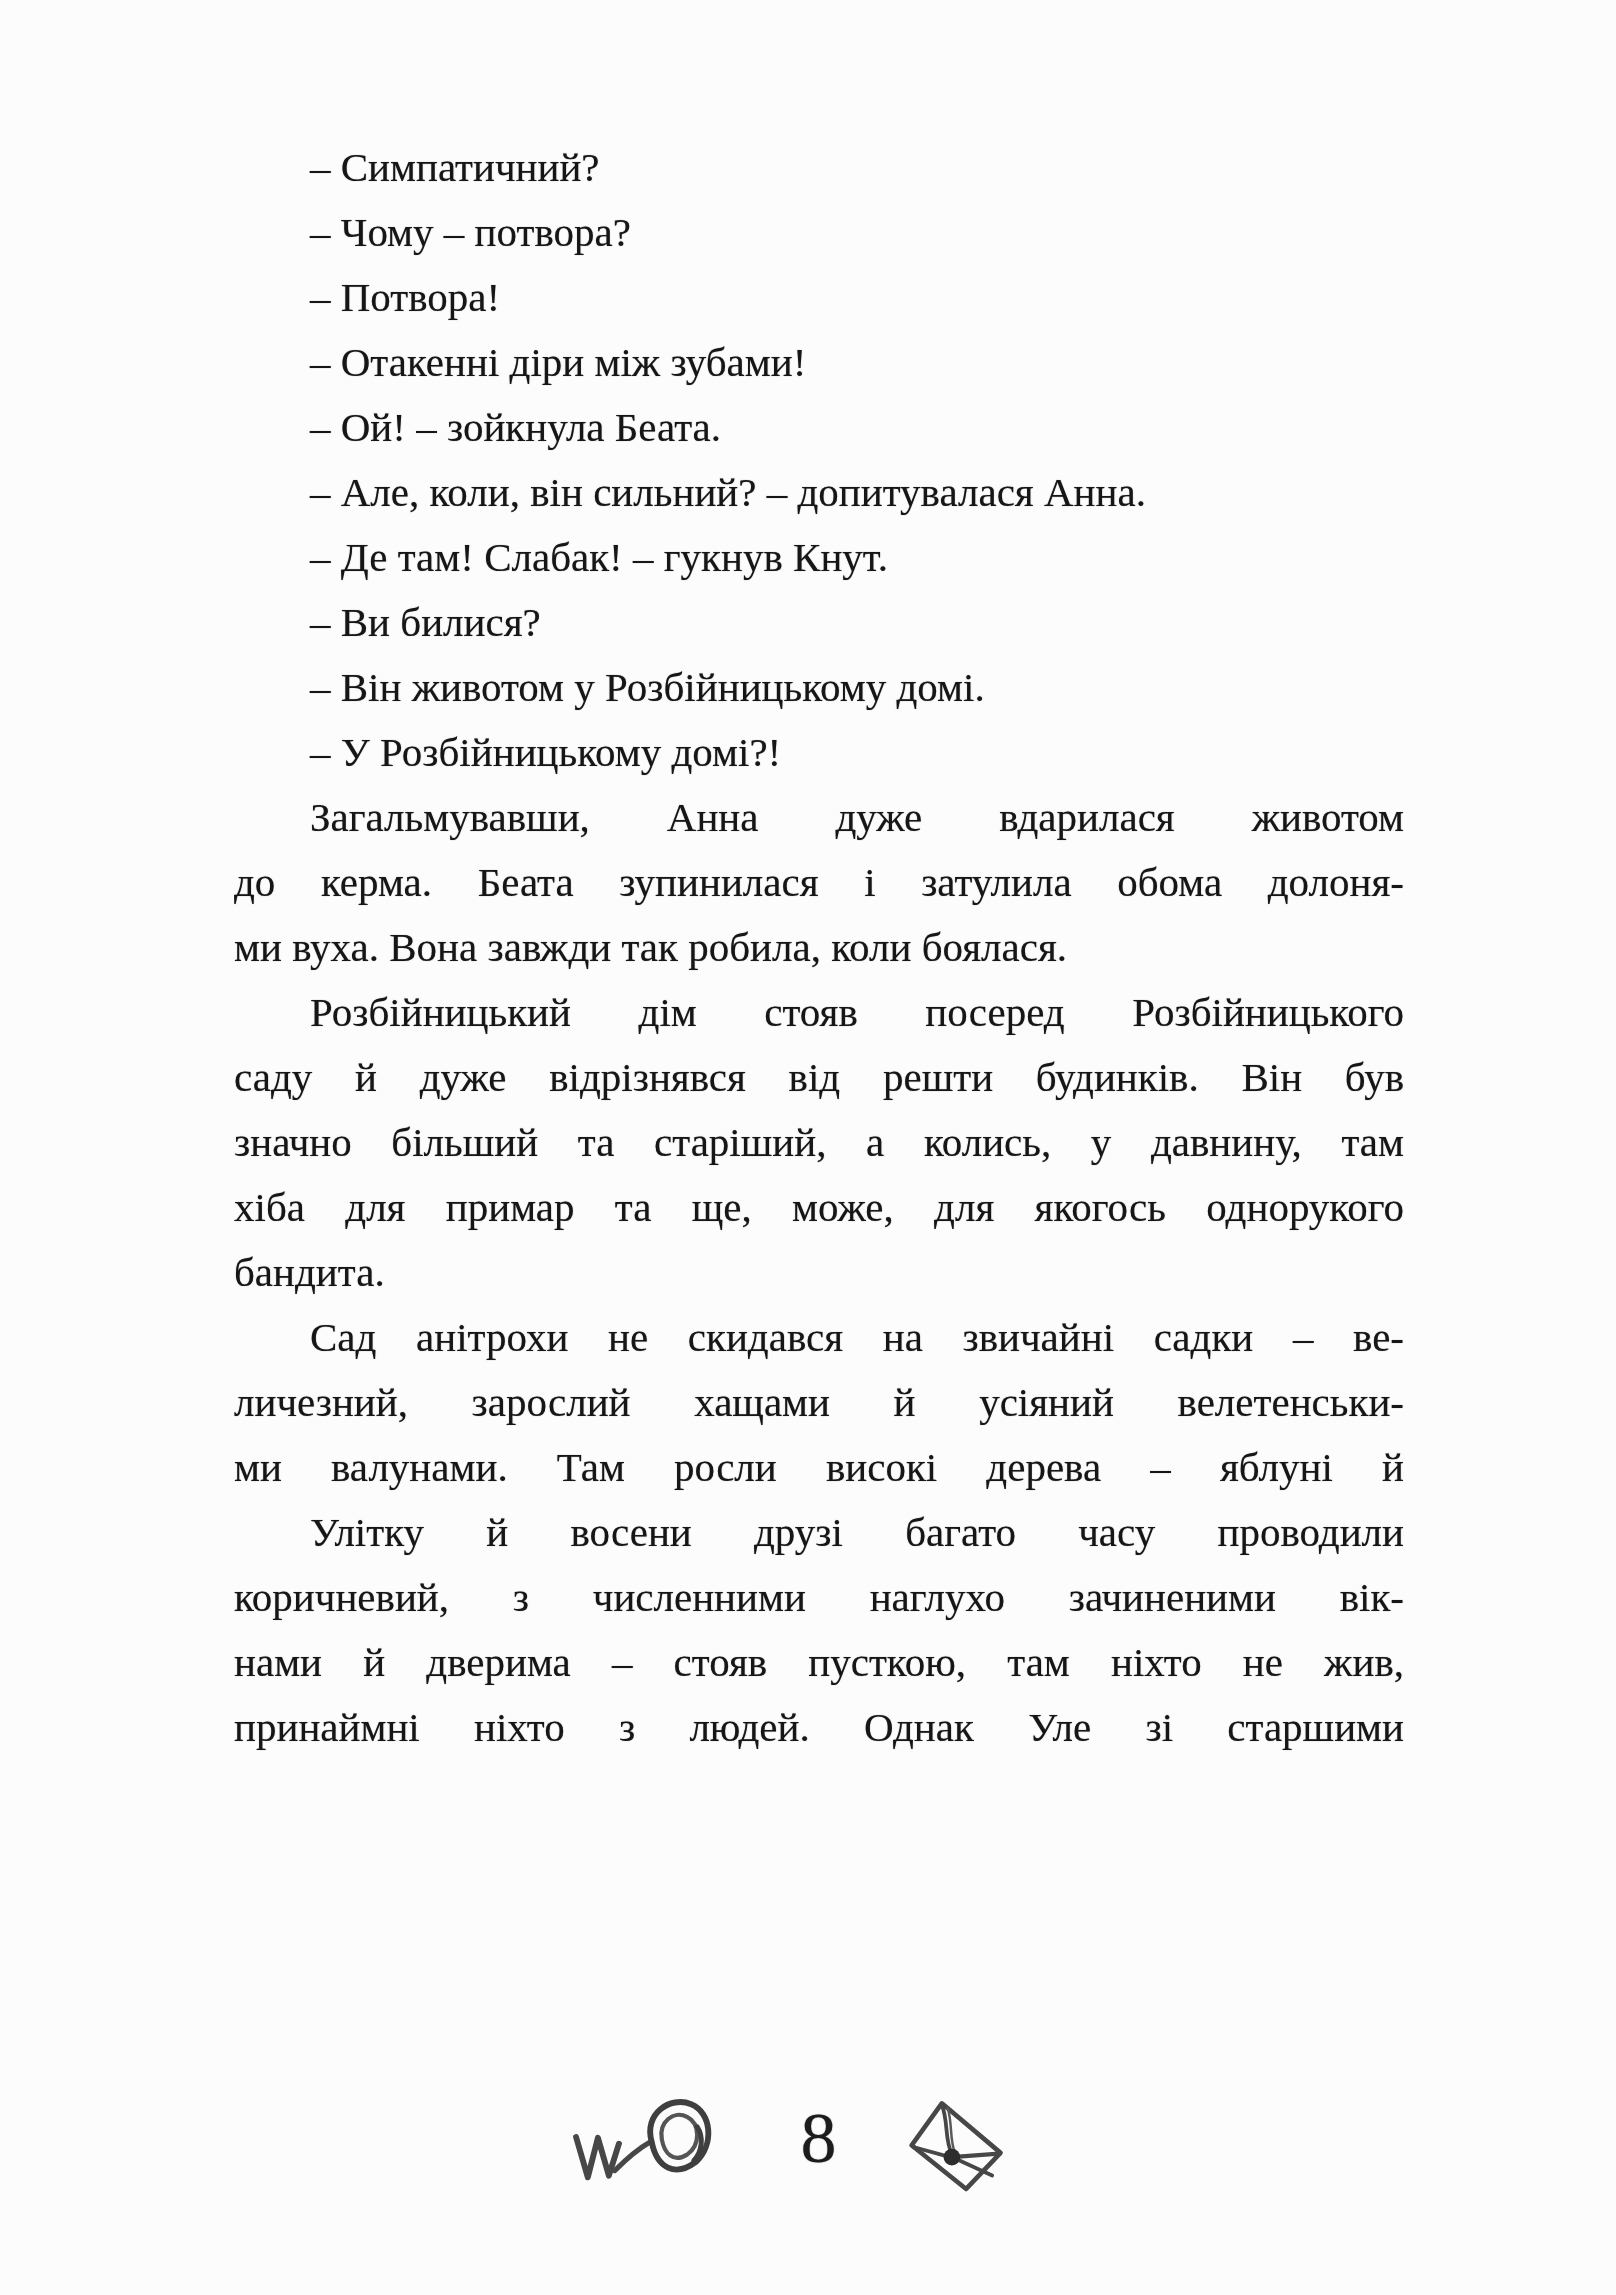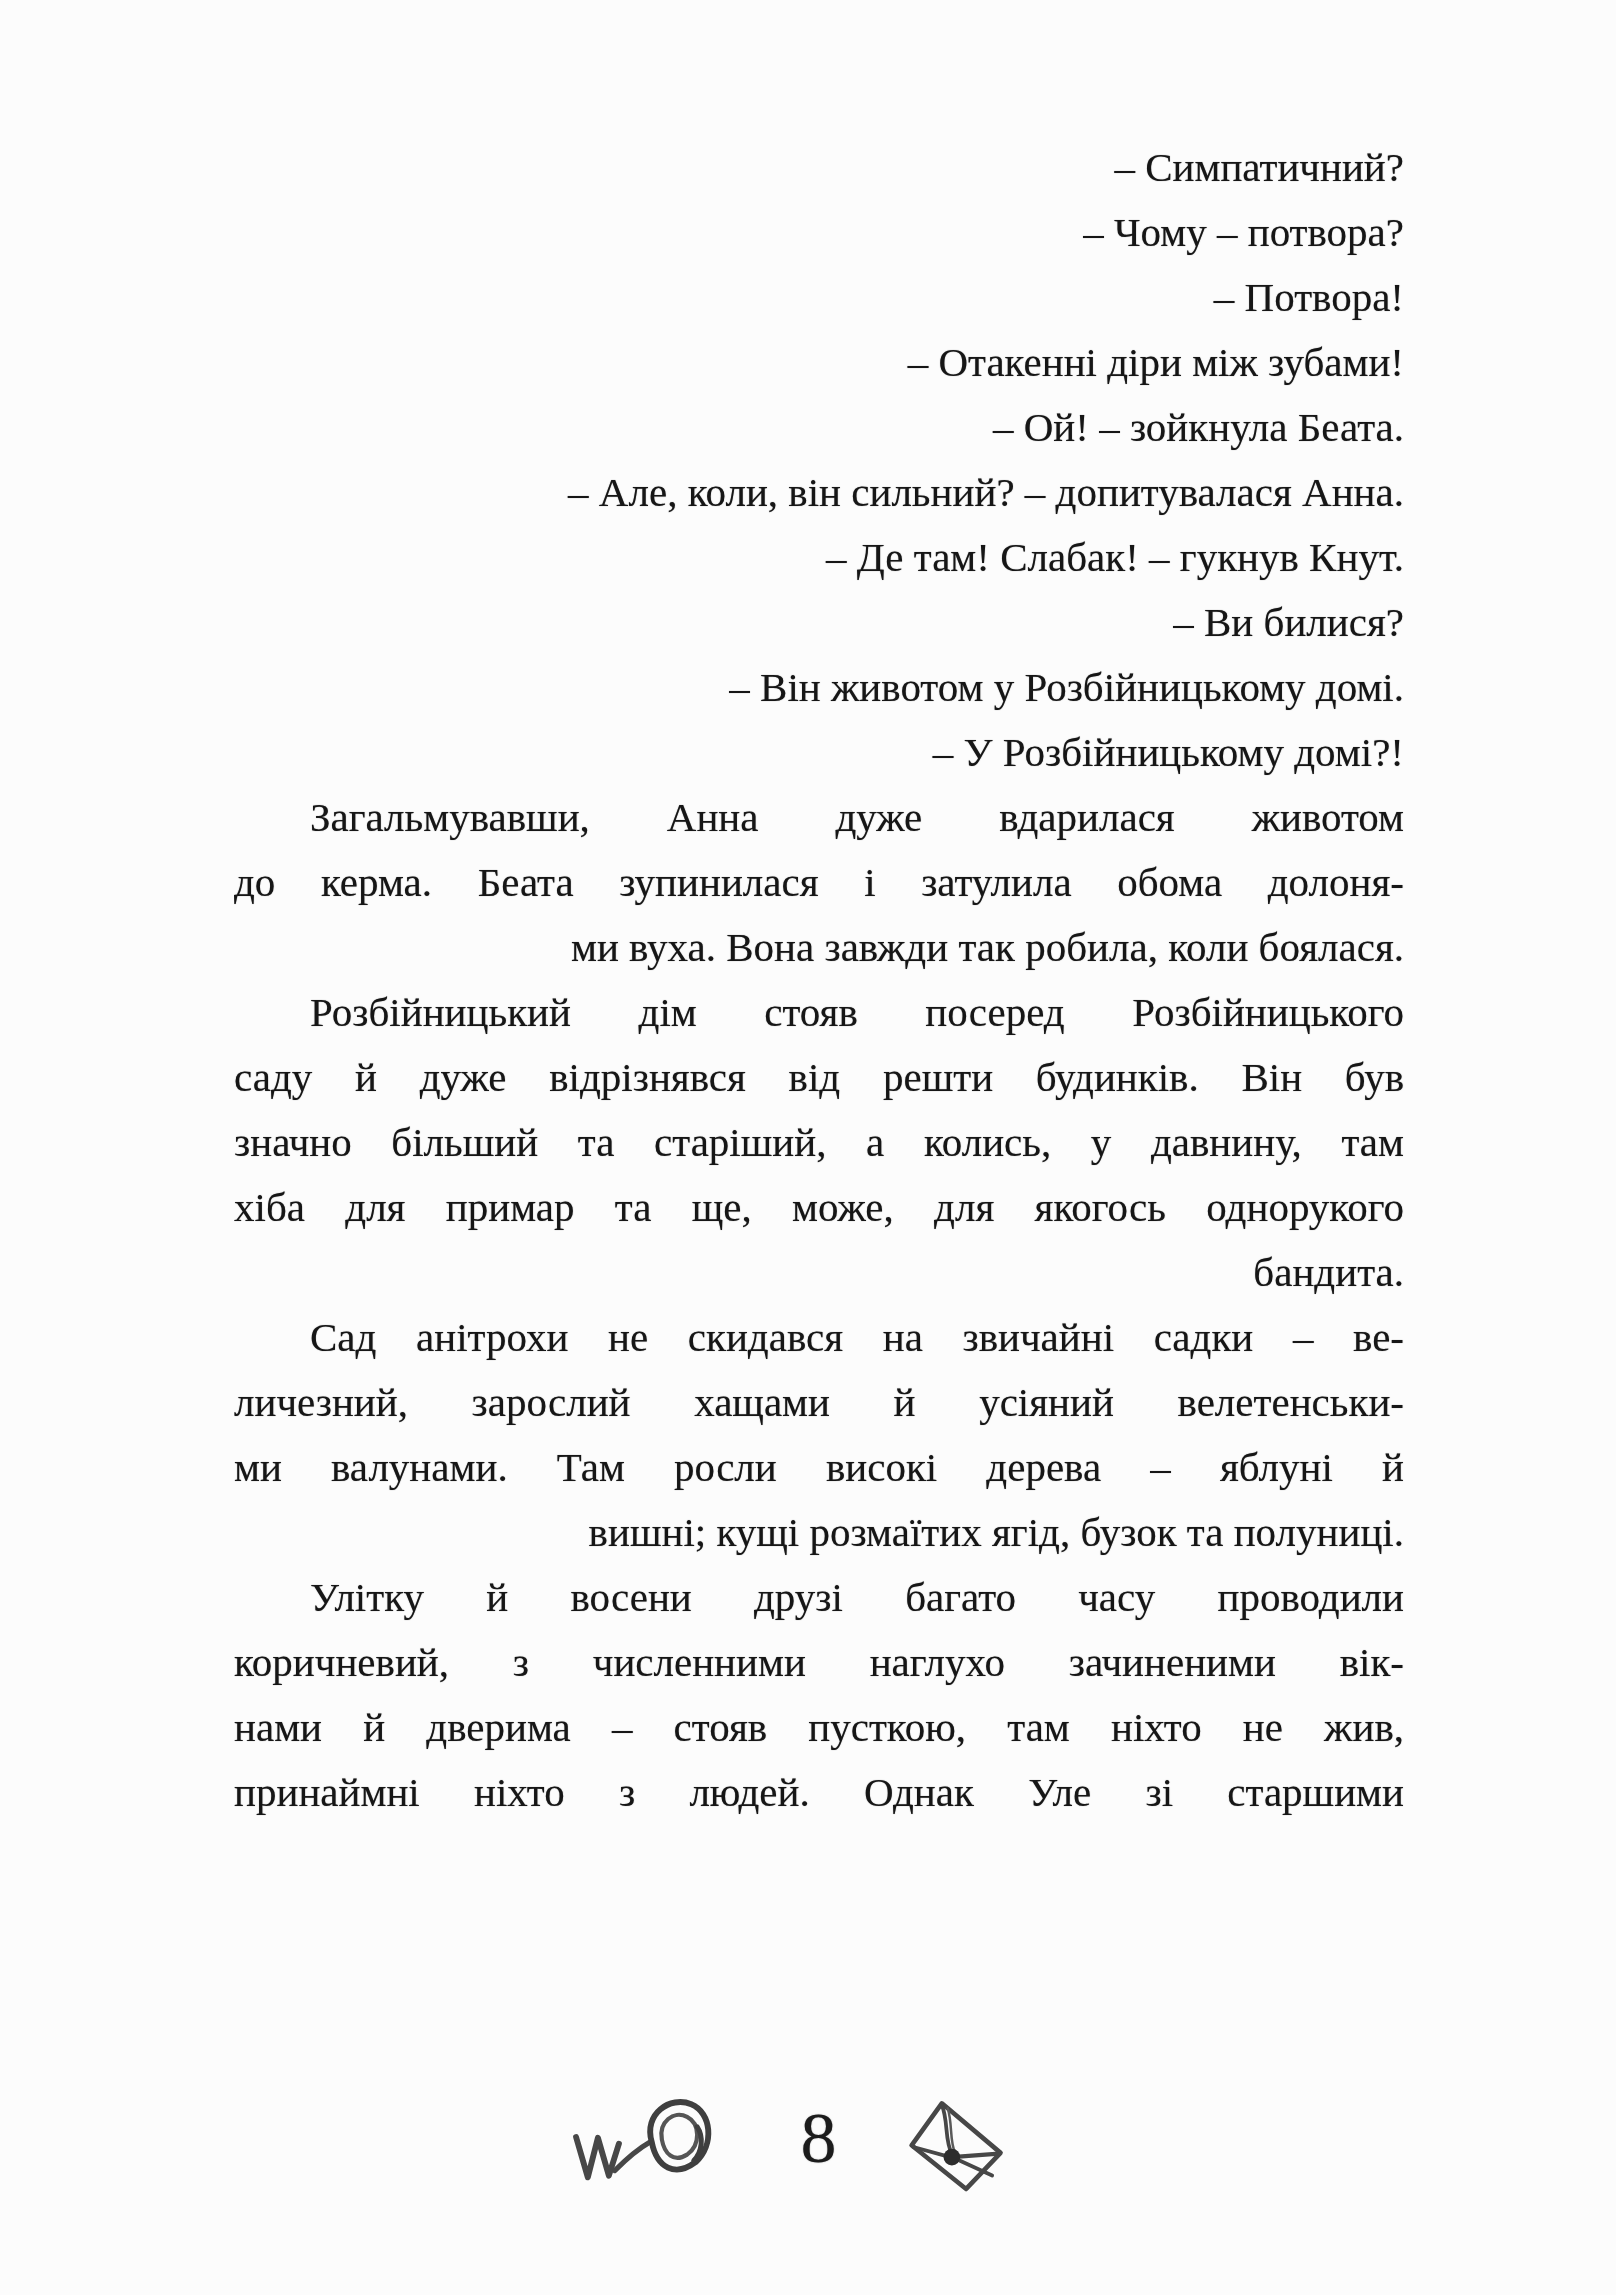--- a/index.html
+++ b/index.html
@@ -22,21 +22,20 @@
     top: 135px;
     width: 1170px;
   }
   .line {
     font-size: 41px;
     line-height: 65px;
     height: 65px;
     overflow: hidden;
     white-space: nowrap;
     text-shadow: 0 0 1px rgba(15,15,15,0.5);
-    text-align: right;
   }
   .line.indent { padding-left: 76px; }
   .line.just {
     white-space: normal;
     text-align: justify;
   }
   .line.just::after {
     content: "";
     display: inline-block;
     width: 100%;
@@ -78,21 +77,20 @@
       <div class="line just">до керма. Беата зупинилася і затулила обома долоня-</div>
       <div class="line">ми вуха. Вона завжди так робила, коли боялася.</div>
       <div class="line indent just">Розбійницький дім стояв посеред Розбійницького</div>
       <div class="line just">саду й дуже відрізнявся від решти будинків. Він був</div>
       <div class="line just">значно більший та старіший, а колись, у давнину, там</div>
       <div class="line just">хіба для примар та ще, може, для якогось однорукого</div>
       <div class="line">бандита.</div>
       <div class="line indent just">Сад анітрохи не скидався на звичайні садки – ве-</div>
       <div class="line just">личезний, зарослий хащами й усіяний велетенськи-</div>
       <div class="line just">ми валунами. Там росли високі дерева – яблуні й</div>
-      <div class="line">вишні; кущі розмаїтих ягід, бузок та полуниці.</div>
       <div class="line indent just">Улітку й восени друзі багато часу проводили</div>
       <div class="line just">коричневий, з численними наглухо зачиненими вік-</div>
       <div class="line just">нами й дверима – стояв пусткою, там ніхто не жив,</div>
       <div class="line just">принаймні ніхто з людей. Однак Уле зі старшими</div>
     </div>
 
   <div class="ornament" style="left:571px; top:2093px;">
     <svg width="143" height="93" viewBox="0 0 170 110" fill="none">
       <path d="M6,52 L20,100 L32,53 L45,98 L57,60" stroke="#474747" stroke-width="7" stroke-linecap="round" stroke-linejoin="round"></path>
       <path d="M52,92 C66,78 80,66 94,58" stroke="#474747" stroke-width="6" stroke-linecap="round"></path>

